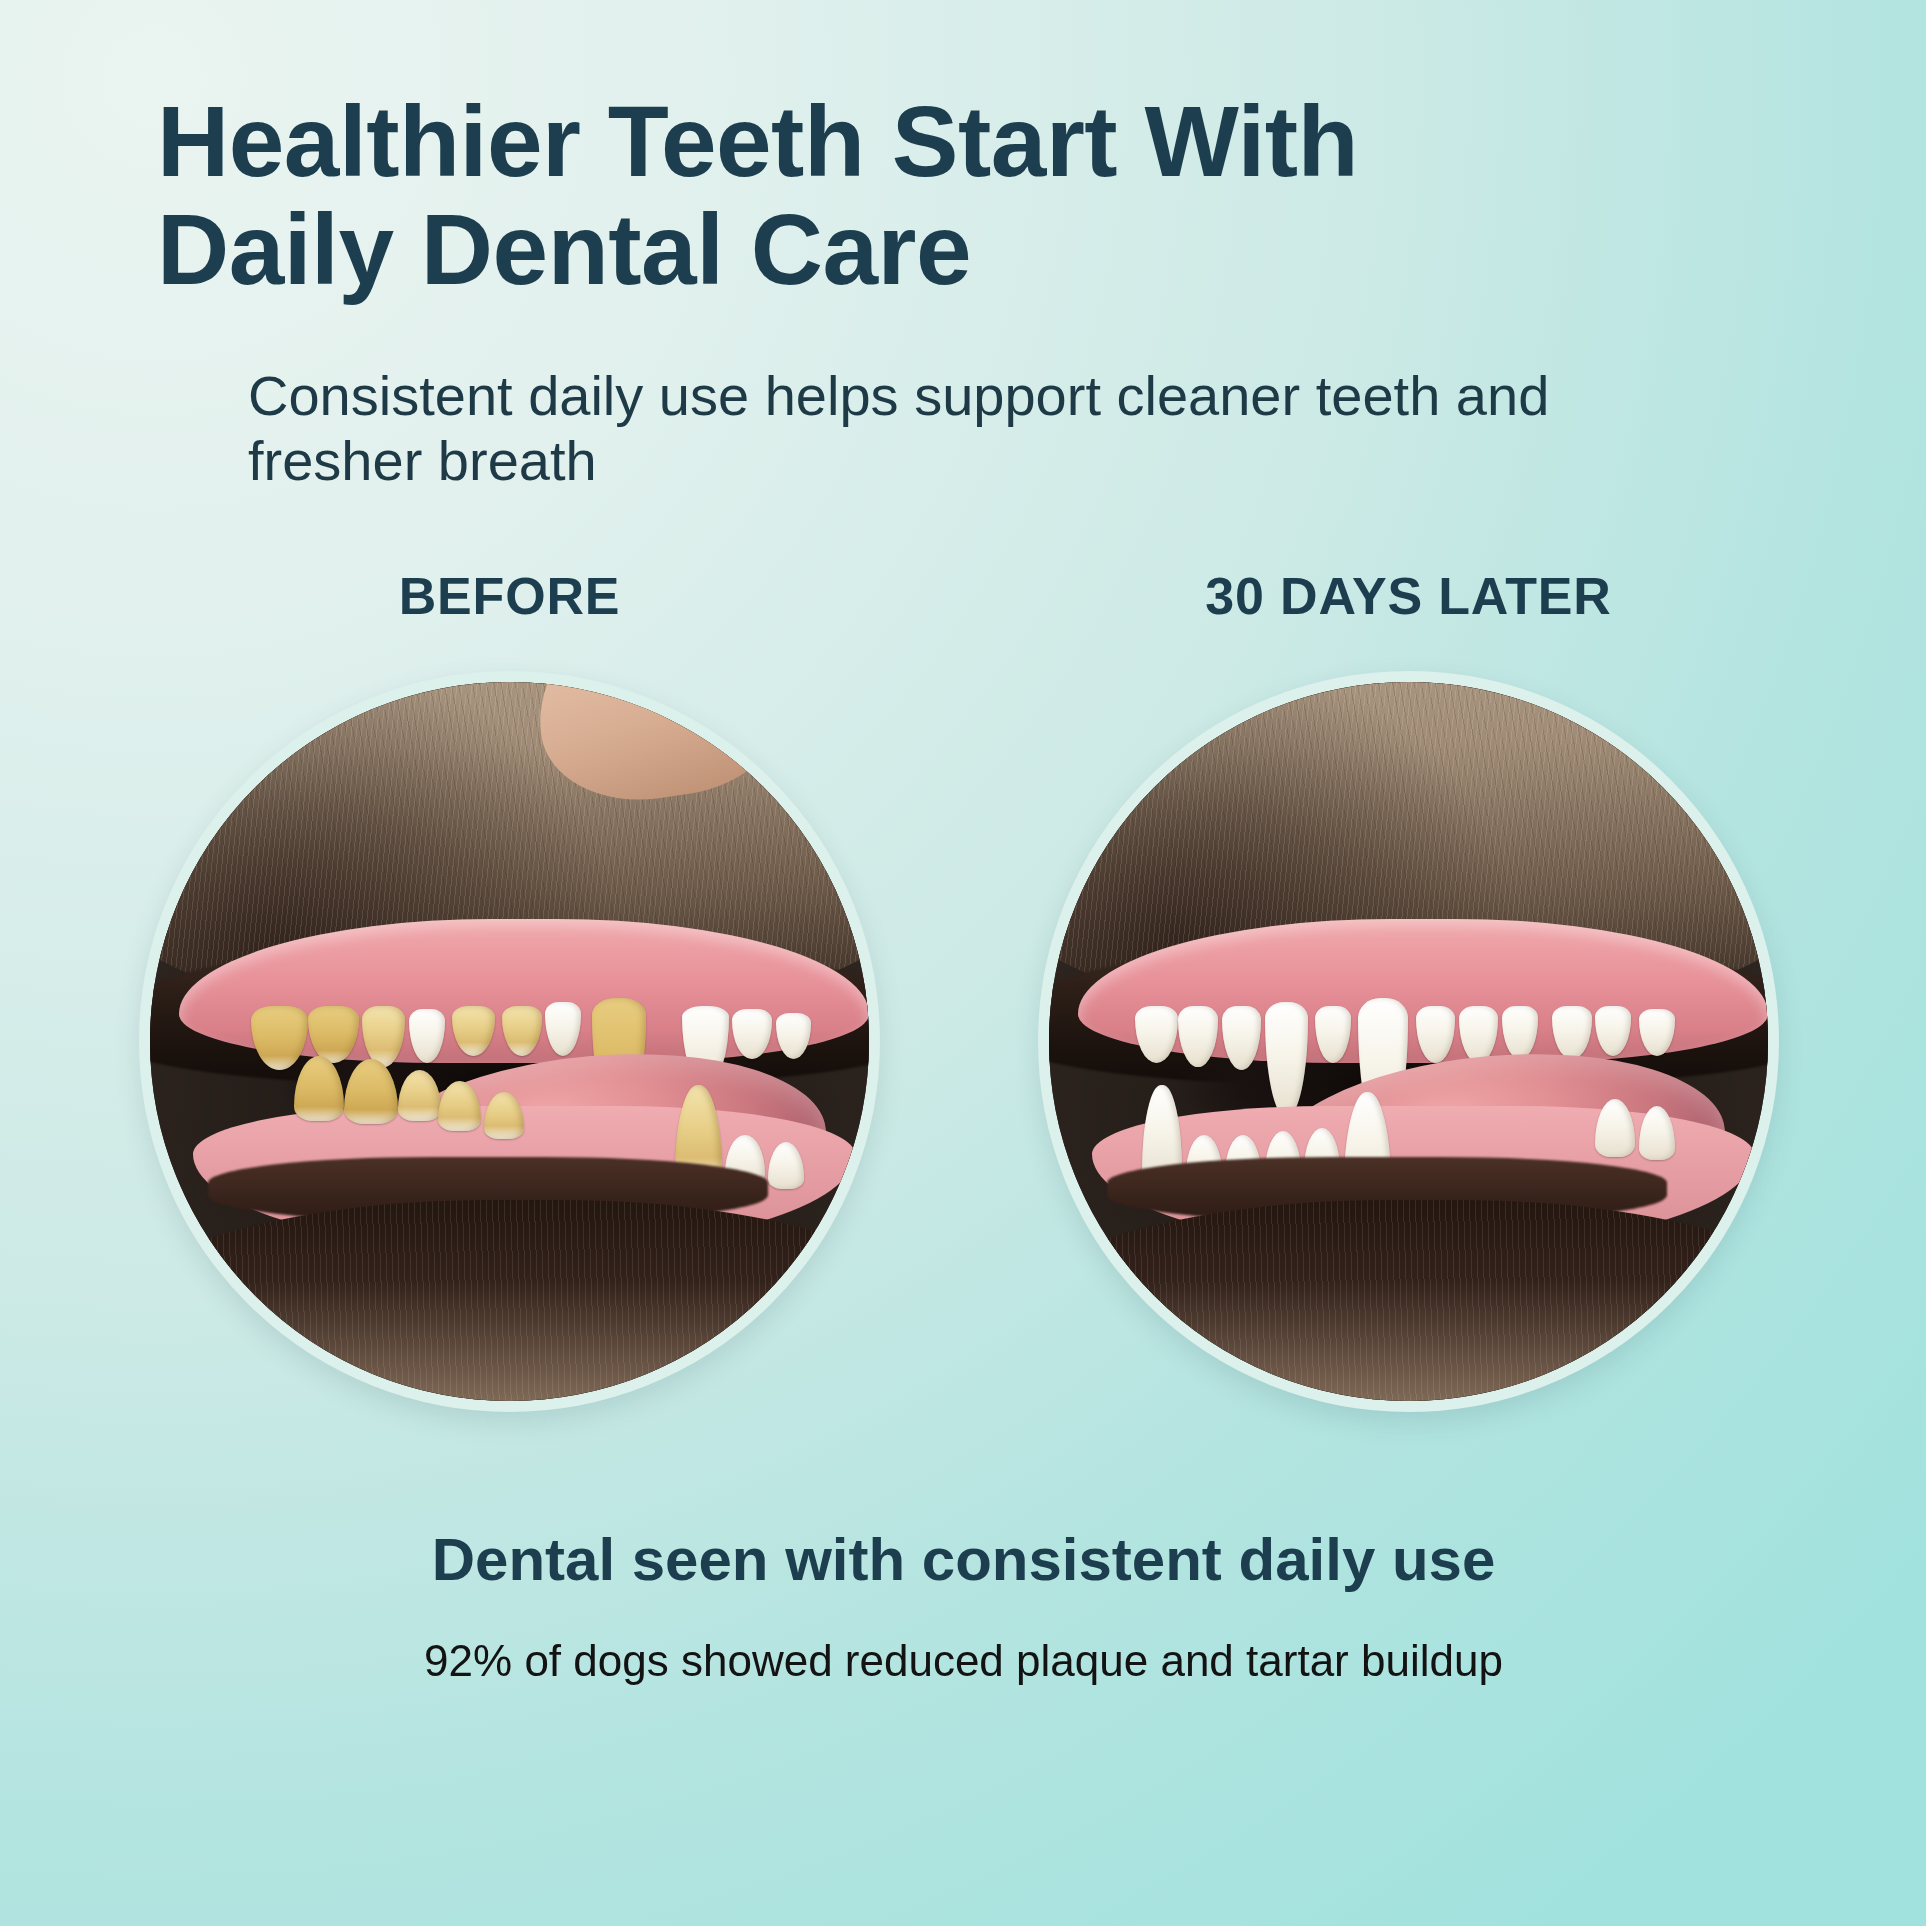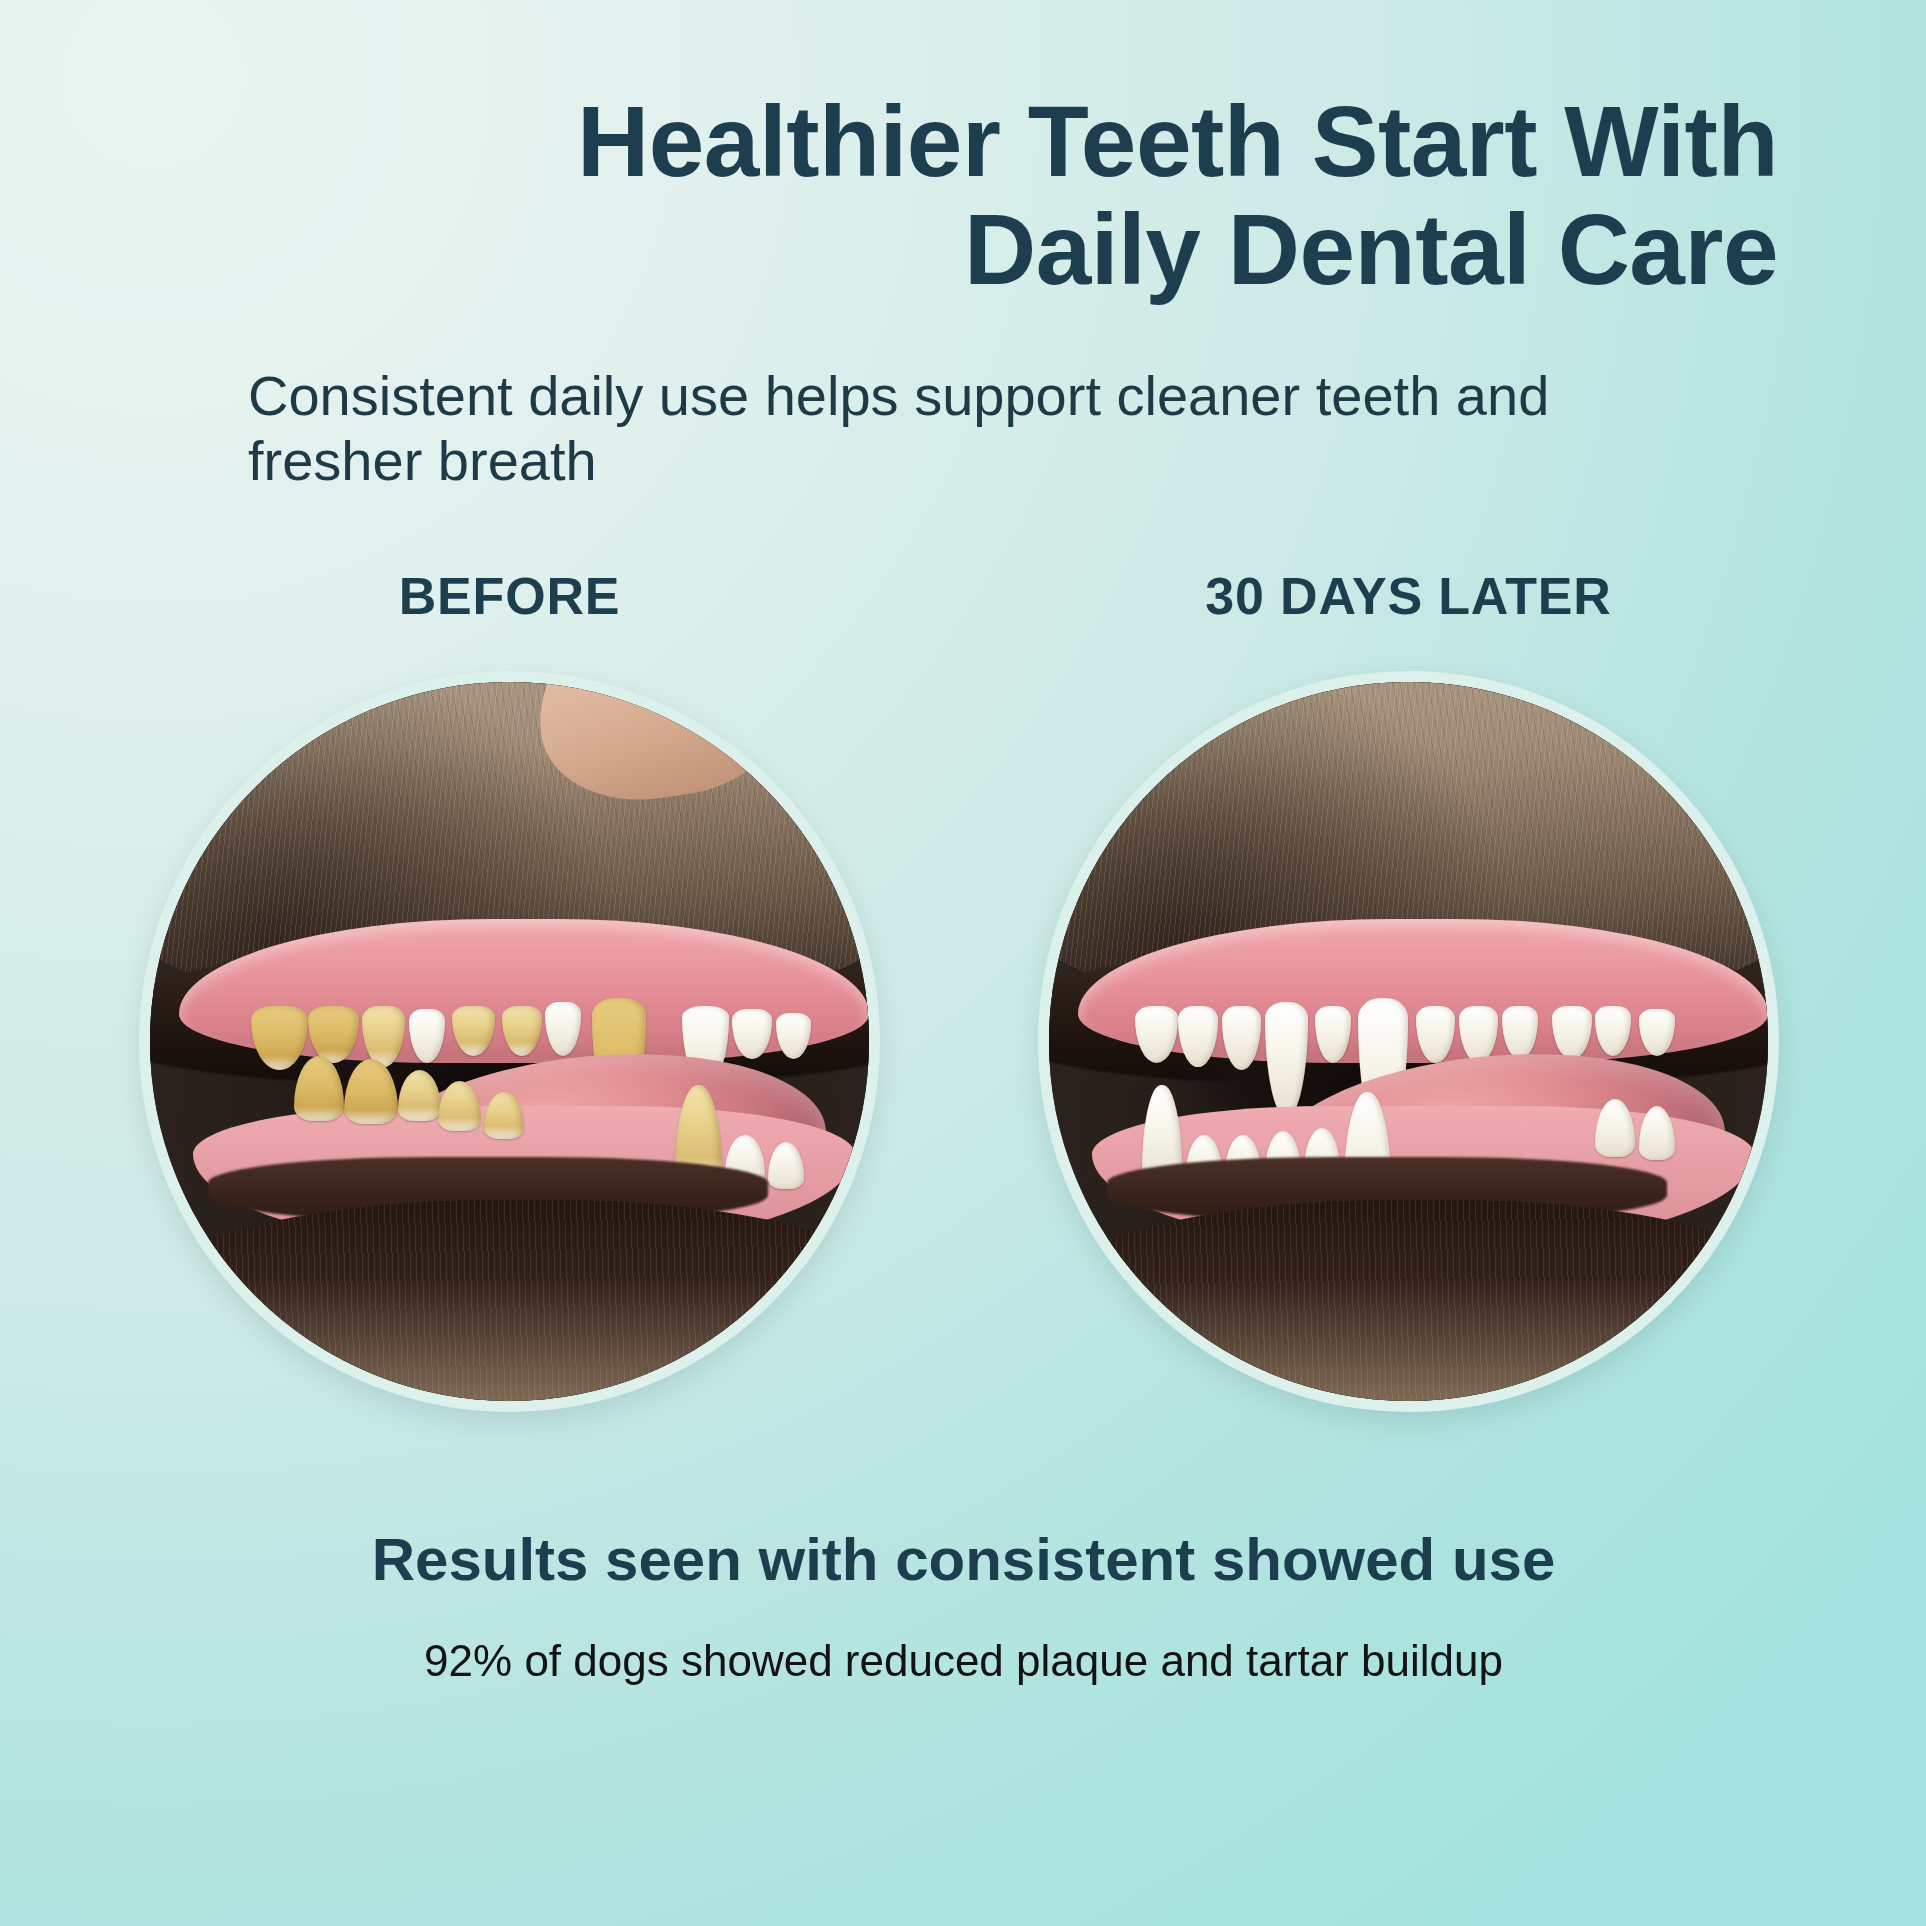--- a/index.html
+++ b/index.html
@@ -15,21 +15,21 @@
     width:1927px; height:1927px;
     background:
       radial-gradient(120% 120% at 8% 4%, #eaf4f0 0%, #e2f1ee 22%, #cdeae6 52%, #b3e4e0 76%, #a2e2de 100%);
     overflow:hidden;
   }
 
   
   .headline{
     position:absolute;
     left:8px; right:0; top:87px;
-    text-align:right;
+    text-align:left;
     font-size:100px;
     line-height:1.08;
     font-weight:800;
     letter-spacing:-0.5px;
     color:#1c3e4e;
     padding:0 149px;
   }
   .headline .l2{ display:block; }
 
   .subhead{
@@ -327,17 +327,17 @@
       <div class="tooth low clean" style="left:35.5%; top:62%; width:5%; height:7.5%;"></div>
       <div class="tooth low clean canine" style="left:41%; top:57%; width:6.5%; height:15%;"></div>
       <div class="tooth low clean" style="left:76%; top:58%; width:5.5%; height:8%;"></div>
       <div class="tooth low clean" style="left:82%; top:59%; width:5%; height:7.5%;"></div>
 
       <div class="ridge"></div>
       <div class="chin"></div>
     </div>
   </div>
 
-  <div class="results-head">Results seen with consistent showed use</div>
+  <div class="results-head">Dental seen with consistent daily use</div>
   <div class="stat s1">92% of dogs showed reduced plaque and tartar buildup</div>
 
 </div>
 
 
 </body></html>

